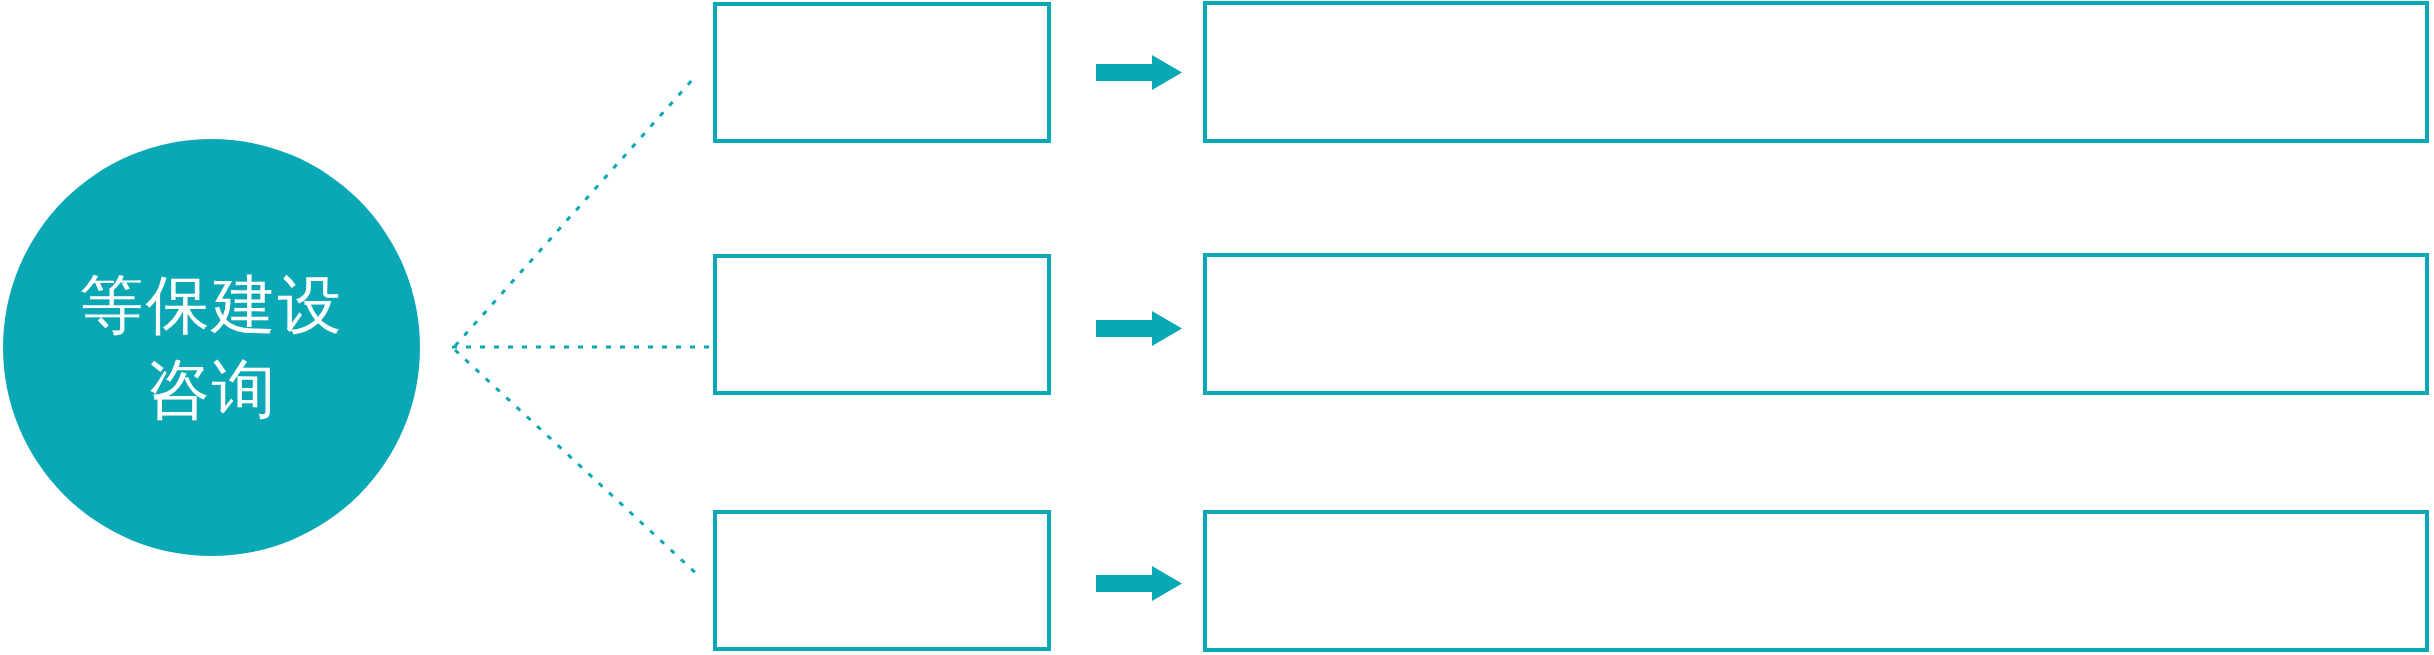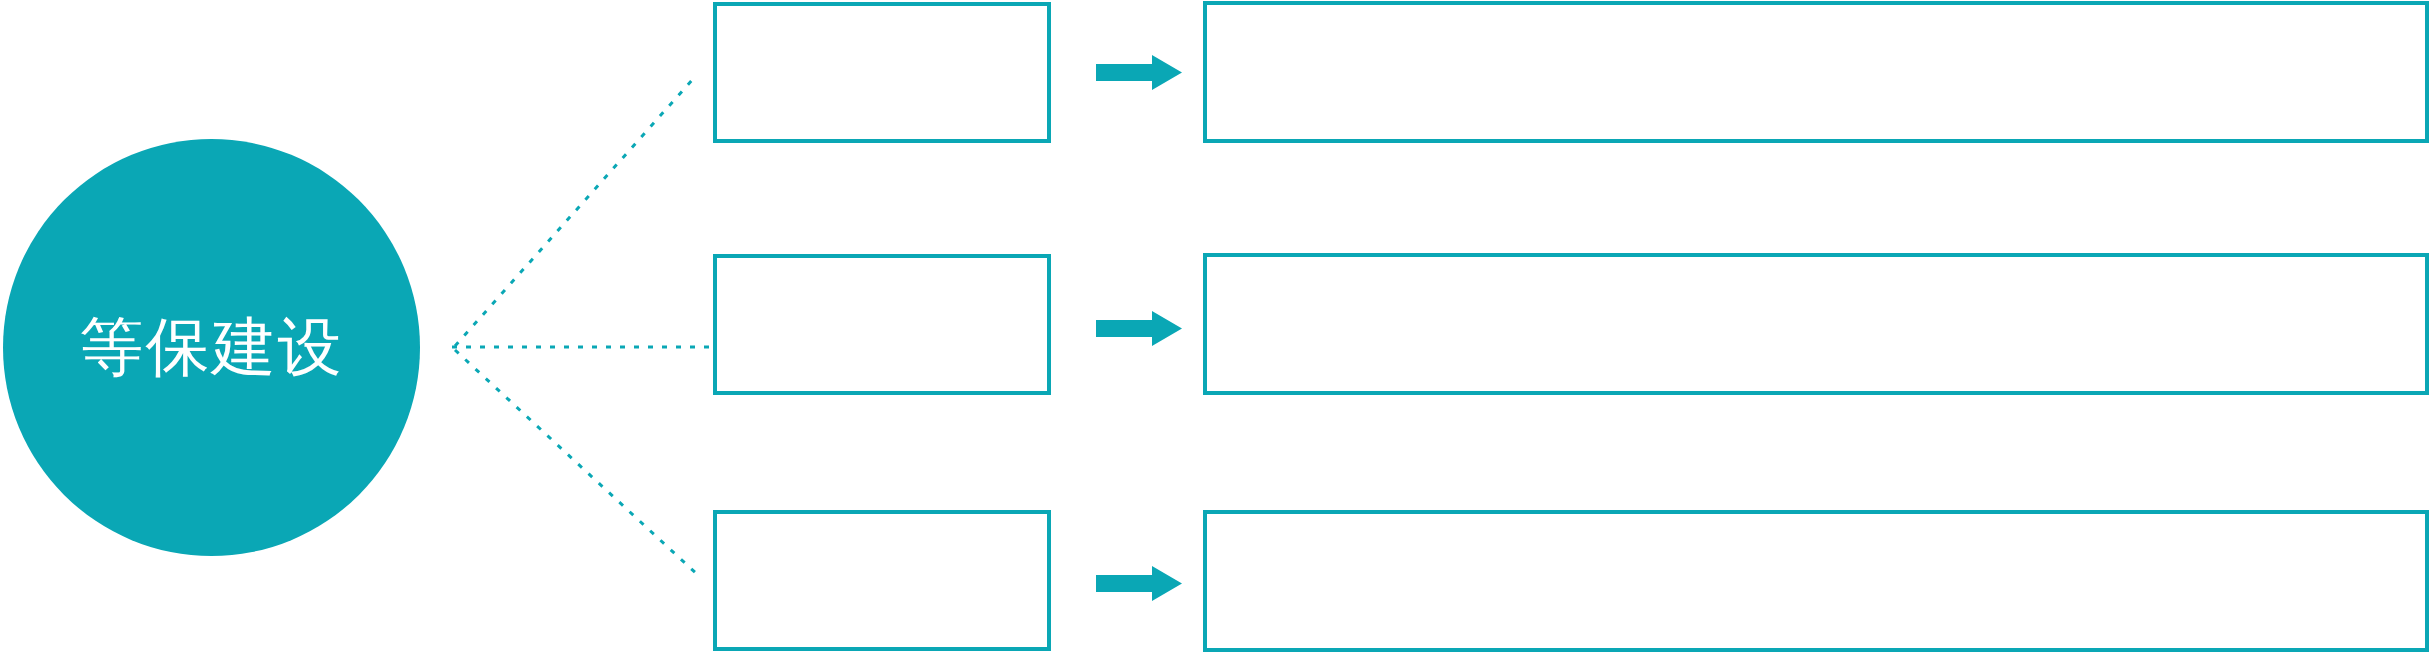--- a/index.html
+++ b/index.html
@@ -60,20 +60,21 @@
   .arrow svg{display:block;width:86px;height:35px;}
   .arrow polygon{fill:var(--accent);}
 </style>
 </head>
 <body>
 
 <div class="canvas">
 
   <div class="center-circle">
     <span>等保建设</span>
+    <span>咨询</span>
   </div>
 
   <svg class="connector-svg" viewBox="0 0 2434 655" xmlns="http://www.w3.org/2000/svg">
     <line x1="455" y1="346" x2="693" y2="79"></line>
     <line x1="452" y1="347" x2="711" y2="347"></line>
     <line x1="455" y1="350" x2="699" y2="576"></line>
   </svg>
 
   <div class="small-box row1-small">
     <span></span>

